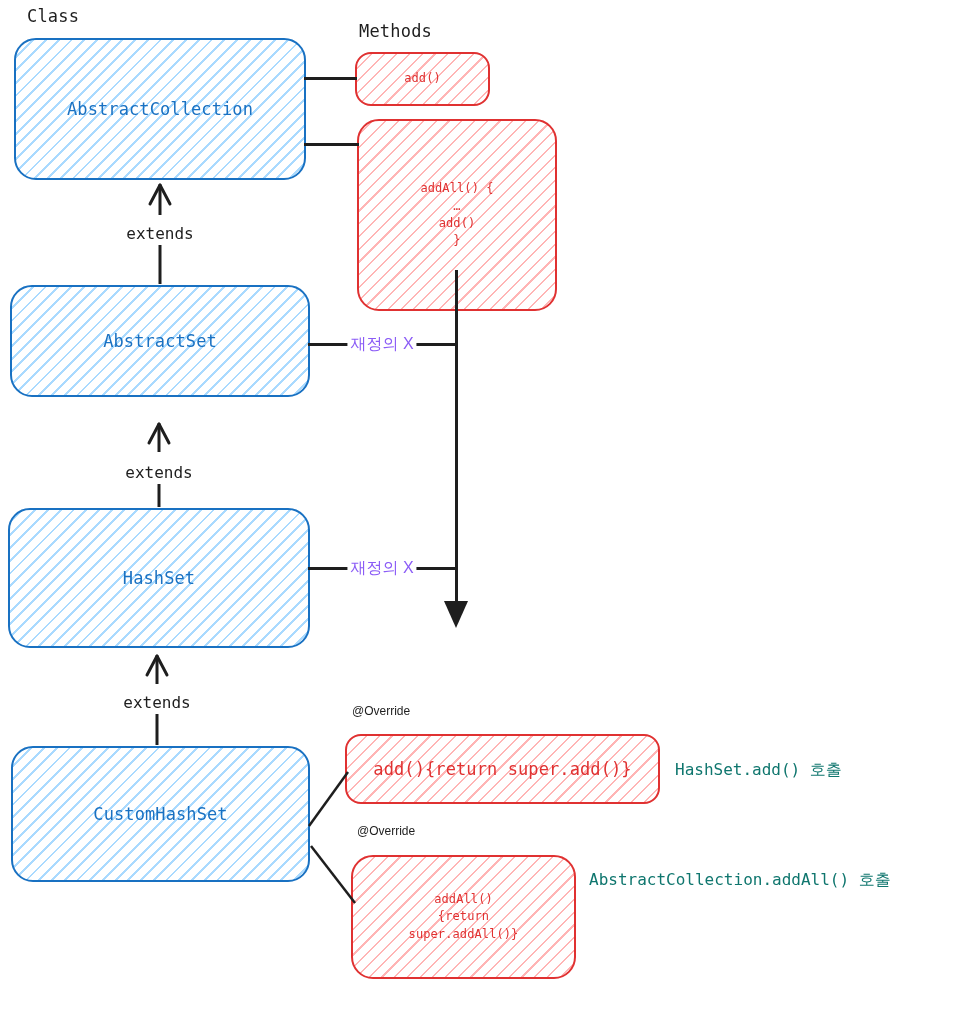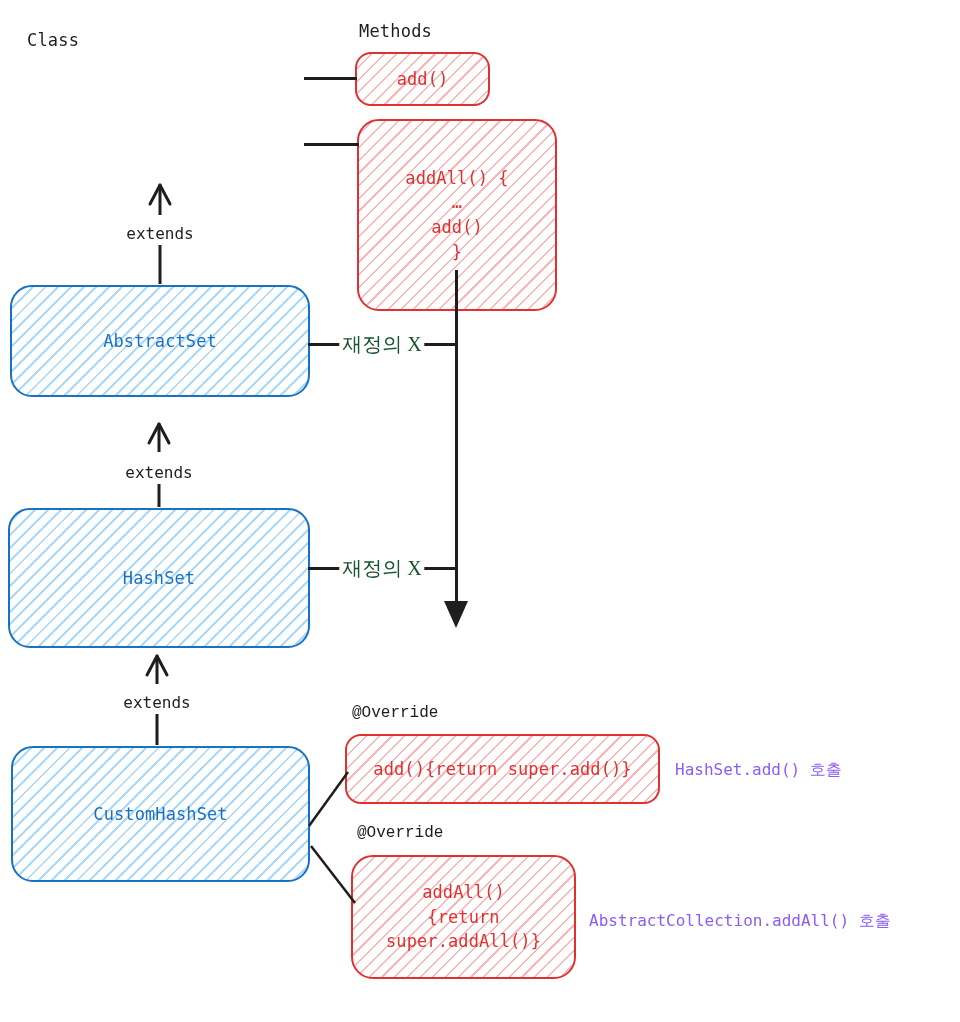--- a/index.html
+++ b/index.html
@@ -60,21 +60,21 @@
       rgba(255, 255, 255, 0) 2px,
       rgba(255, 255, 255, 0) 9px
     );
   }
 
   
   .node.method-node {
     border-color: #e03131;
     color: #e03131;
     font-family: "DejaVu Sans Mono", monospace;
-    font-size: 17px;
+    font-size: 12px;
     background-color: #ffffff;
     background-image: repeating-linear-gradient(
       -45deg,
       rgba(255, 168, 168, 0.85) 0px,
       rgba(255, 168, 168, 0.85) 1.6px,
       rgba(255, 255, 255, 0) 1.6px,
       rgba(255, 255, 255, 0) 9px
     );
   }
   .node.method-node.small-radius { border-radius: 16px; }
@@ -102,63 +102,64 @@
     white-space: nowrap;
     transform: translateX(-50%);
     text-align: center;
   }
 
   
   .annotation {
     position: absolute;
     font-family: "DejaVu Sans Mono", monospace;
     font-size: 16px;
+    color: #0f766e;
+    white-space: nowrap;
+  }
+
+  
+  .override-tag {
+    position: absolute;
+    font-family: Liberation Sans, sans-serif;
+    font-size: 12px;
+    color: #1e1e1e;
+    white-space: nowrap;
+  }
+
+  
+  .note-label {
+    position: absolute;
+    font-family: Liberation Sans, sans-serif;
+    font-size: 16px;
     color: #8b5cf6;
-    white-space: nowrap;
-  }
-
-  
-  .override-tag {
-    position: absolute;
-    font-family: Liberation Mono, monospace;
-    font-size: 16px;
-    color: #1e1e1e;
-    white-space: nowrap;
-  }
-
-  
-  .note-label {
-    position: absolute;
-    font-family: Liberation Serif, serif;
-    font-size: 20px;
-    color: #14532d;
     background: #ffffff;
     white-space: nowrap;
     padding: 0 3px;
     transform: translate(-50%, -50%);
   }
 
   svg.overlay {
     position: absolute;
     left: 0;
     top: 0;
     width: 960px;
     height: 1022px;
     pointer-events: none;
   }
 </style>
 </head>
 <body>
 
 <div id="stage">
 
-  <div class="caption" style="left:27px; top:6px;margin-top:24px;">Class</div>
+  <div class="caption" style="left:27px; top:6px;">Class</div>
 
   <div class="caption" style="left:359px; top:21px;text-align:center;">Methods</div>
 
+  <div class="node class-node" style="left:14px; top:38px; width:292px; height:142px;">AbstractCollection</div>
 
   <div class="node class-node" style="left:10px; top:285px; width:300px; height:112px;">AbstractSet</div>
 
   <div class="node class-node" style="left:8px; top:508px; width:302px; height:140px;">HashSet</div>
 
   <div class="node class-node" style="left:11px; top:746px; width:299px; height:136px;">CustomHashSet</div>
 
   <div class="node method-node small-radius" style="left:355px; top:52px; width:135px; height:54px;">add()</div>
 
   <div class="node method-node" style="left:357px; top:119px; width:200px; height:192px;">addAll() {
@@ -221,15 +222,15 @@
   <div class="edge-label" style="left:159px; top:461px;">extends</div>
 
   <div class="edge-label" style="left:157px; top:691px;">extends</div>
 
   <div class="note-label" style="left:382px; top:344px;">재정의 X</div>
 
   <div class="note-label" style="left:382px; top:568px;">재정의 X</div>
 
   <div class="annotation" style="left:675px; top:760px;">HashSet.add() 호출</div>
 
-  <div class="annotation" style="left:589px; top:911px;">AbstractCollection.addAll() 호출</div>
+  <div class="annotation" style="left:589px; top:870px;">AbstractCollection.addAll() 호출</div>
 
 </div>
 
 </body></html>

